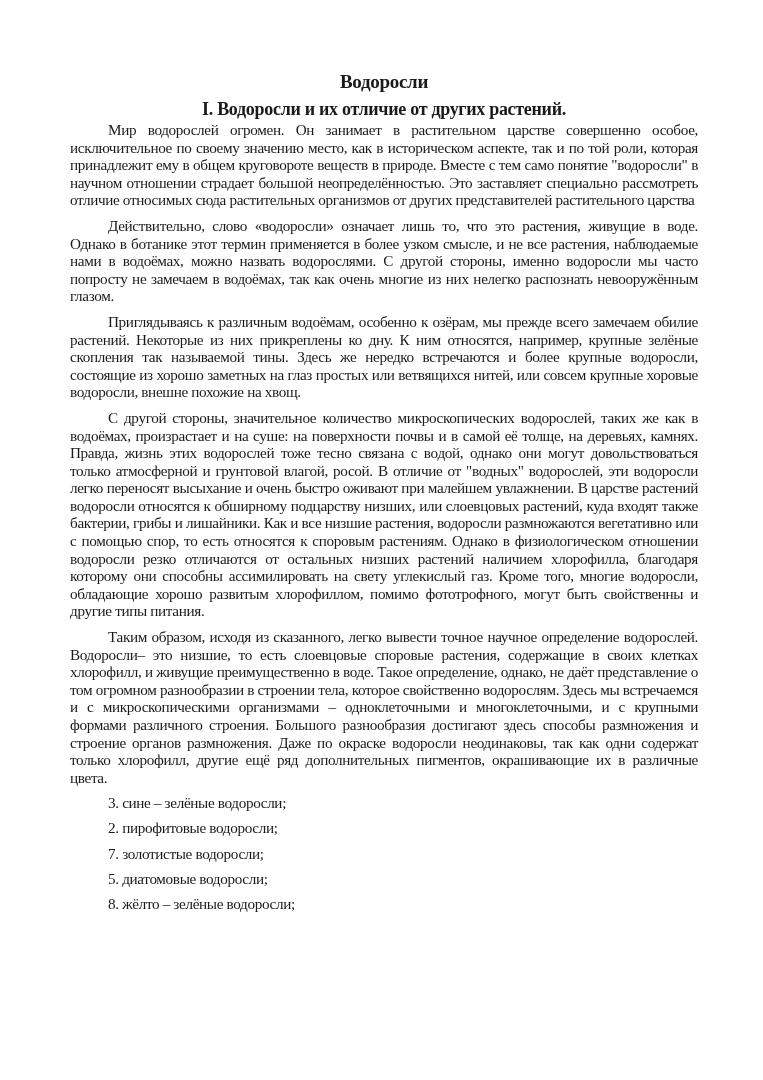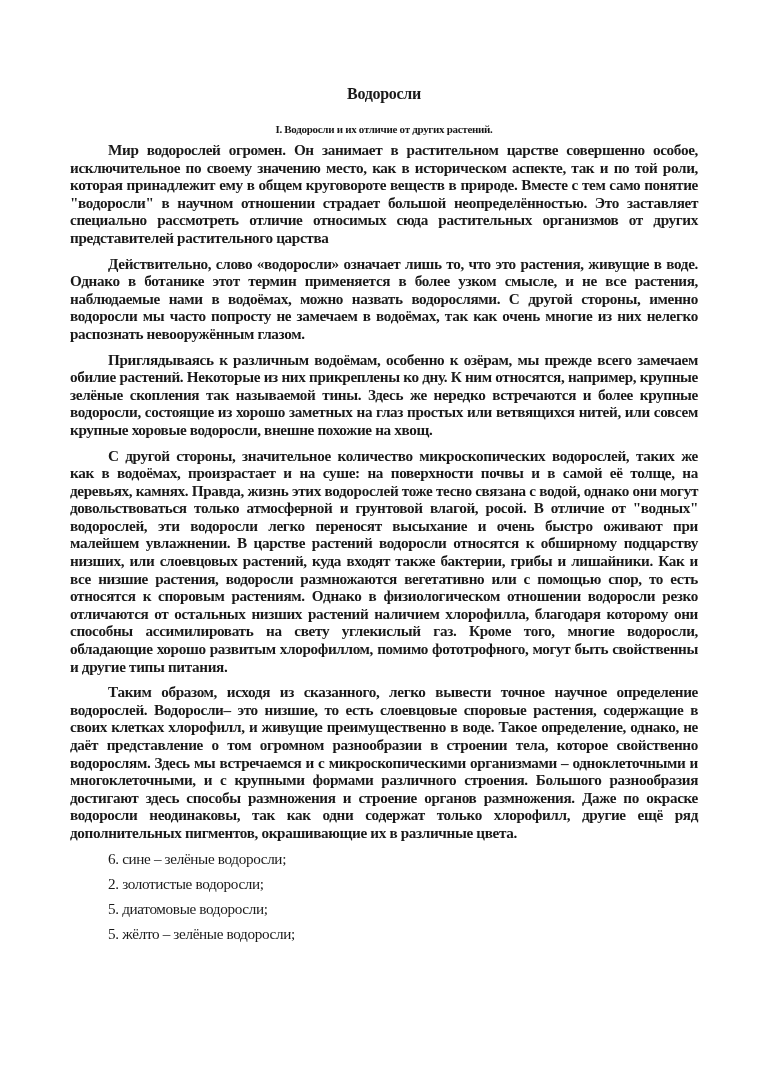--- a/index.html
+++ b/index.html
@@ -9,40 +9,39 @@
     left: 70px;
     top: 70px;
     width: 628px;
     font-family: "Liberation Serif", "DejaVu Serif", serif;
     color: #1a1a1a;
     font-size: 15.2px;
     line-height: 17.6px;
     letter-spacing: -0.35px;
   }
   h1 {
-    margin: 12px;
+    margin: 0;
     text-align: center;
-    font-size: 16px;
+    font-size: 19px;
     line-height: 24px;
     font-weight: bold;
     letter-spacing: -0.3px;
   }
   h2 {
     margin: 4px 0 1px 0;
     text-align: center;
-    font-size: 11px;
+    font-size: 18px;
     line-height: 22px;
     font-weight: bold;
     letter-spacing: -0.3px;
   }
   p {
     margin: 0 0 8px 0;
     text-align: justify;
     text-indent: 38px;
-    font-weight: bold;
   }
   ol.divisions {
     list-style: none;
     margin: 0;
     padding: 0 0 0 38px;
   }
   ol.divisions li {
     margin: 7.5px 0 0 0;
     line-height: 17.6px;
   }
@@ -54,18 +53,19 @@
   <h1>Водоросли</h1>
   <h2>I. Водоросли и их отличие от других растений.</h2>
 
   <p>Мир водорослей огромен. Он занимает в растительном царстве совершенно особое, исключительное по своему значению место, как в историческом аспекте, так и по той роли, которая принадлежит ему в общем круговороте веществ в природе. Вместе с тем само понятие "водоросли" в научном отношении страдает большой неопределённостью. Это заставляет специально рассмотреть отличие относимых сюда растительных организмов от других представителей растительного царства</p>
   <p>Действительно, слово «водоросли» означает лишь то, что это растения, живущие в воде. Однако в ботанике этот термин применяется в более узком смысле, и не все растения, наблюдаемые нами в водоёмах, можно назвать водорослями. С другой стороны, именно водоросли мы часто попросту не замечаем в водоёмах, так как очень многие из них нелегко распознать невооружённым глазом.</p>
   <p>Приглядываясь к различным водоёмам, особенно к озёрам, мы прежде всего замечаем обилие растений. Некоторые из них прикреплены ко дну. К ним относятся, например, крупные зелёные скопления так называемой тины. Здесь же нередко встречаются и более крупные водоросли, состоящие из хорошо заметных на глаз простых или ветвящихся нитей, или совсем крупные хоровые водоросли, внешне похожие на хвощ.</p>
   <p>С другой стороны, значительное количество микроскопических водорослей, таких же как в водоёмах, произрастает и на суше: на поверхности почвы и в самой её толще, на деревьях, камнях. Правда, жизнь этих водорослей тоже тесно связана с водой, однако они могут довольствоваться только атмосферной и грунтовой влагой, росой. В отличие от "водных" водорослей, эти водоросли легко переносят высыхание и очень быстро оживают при малейшем увлажнении. В царстве растений водоросли относятся к обширному подцарству низших, или слоевцовых растений, куда входят также бактерии, грибы и лишайники. Как и все низшие растения, водоросли размножаются вегетативно или с помощью спор, то есть относятся к споровым растениям. Однако в физиологическом отношении водоросли резко отличаются от остальных низших растений наличием хлорофилла, благодаря которому они способны ассимилировать на свету углекислый газ. Кроме того, многие водоросли, обладающие хорошо развитым хлорофиллом, помимо фототрофного, могут быть свойственны и другие типы питания.</p>
   <p>Таким образом, исходя из сказанного, легко вывести точное научное определение водорослей. Водоросли– это низшие, то есть слоевцовые споровые растения, содержащие в своих клетках хлорофилл, и живущие преимущественно в воде. Такое определение, однако, не даёт представление о том огромном разнообразии в строении тела, которое свойственно водорослям. Здесь мы встречаемся и с микроскопическими организмами – одноклеточными и многоклеточными, и с крупными формами различного строения. Большого разнообразия достигают здесь способы размножения и строение органов размножения. Даже по окраске водоросли неодинаковы, так как одни содержат только хлорофилл, другие ещё ряд дополнительных пигментов, окрашивающие их в различные цвета.</p>
 
   <ol class="divisions">
-    <li>6. сине – зелёные водоросли;</li>
-    <li>2. золотистые водоросли;</li>
+    <li>3. сине – зелёные водоросли;</li>
+    <li>2. пирофитовые водоросли;</li>
+    <li>7. золотистые водоросли;</li>
     <li>5. диатомовые водоросли;</li>
-    <li>5. жёлто – зелёные водоросли;</li>
+    <li>8. жёлто – зелёные водоросли;</li>
   </ol>
 </div>
 
 </body></html>

